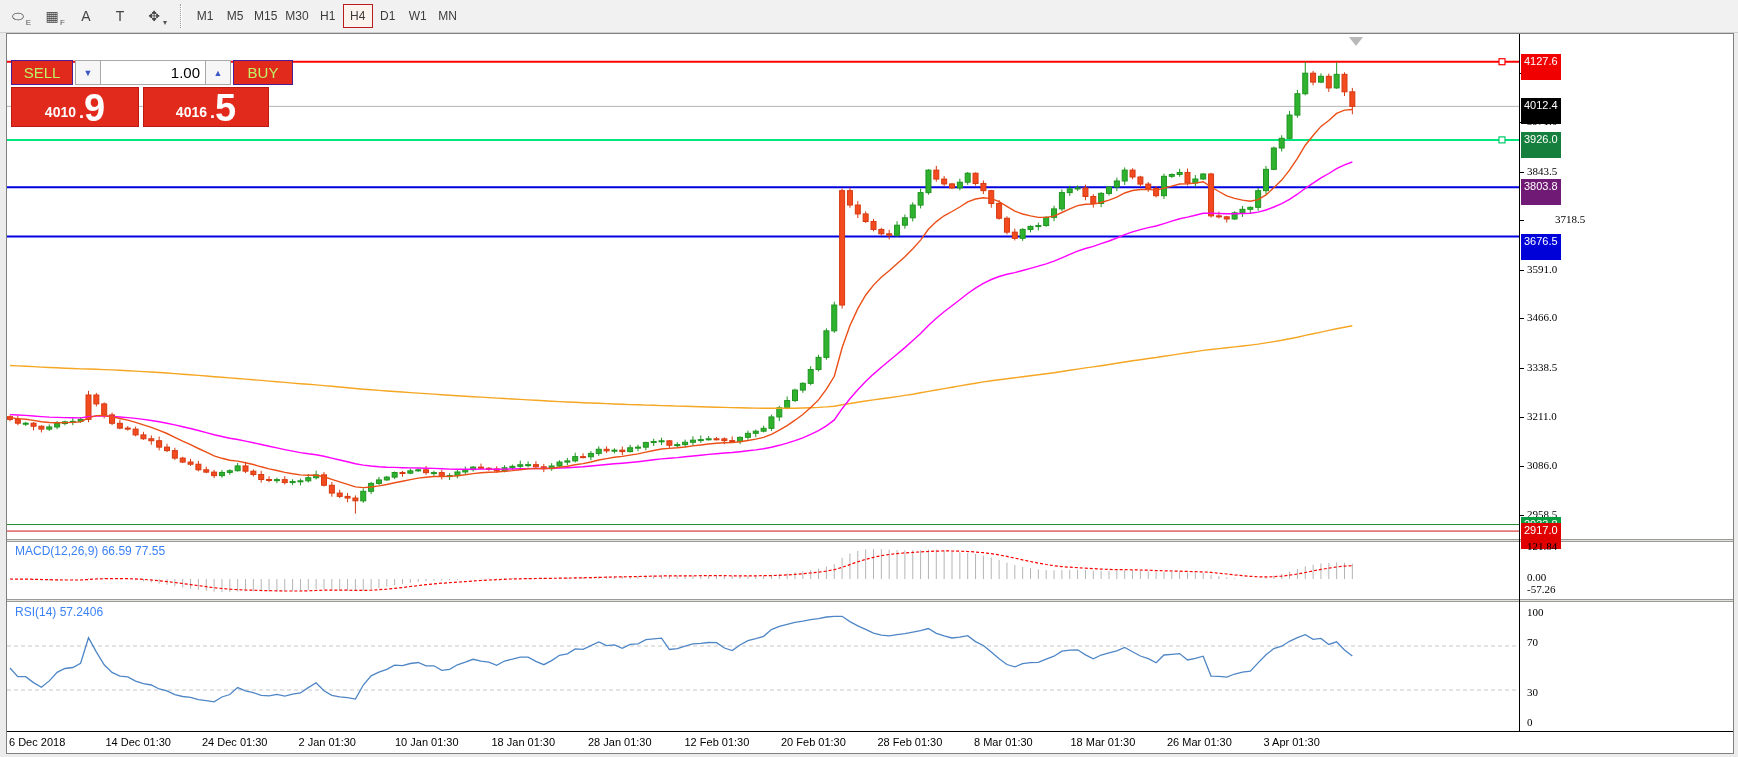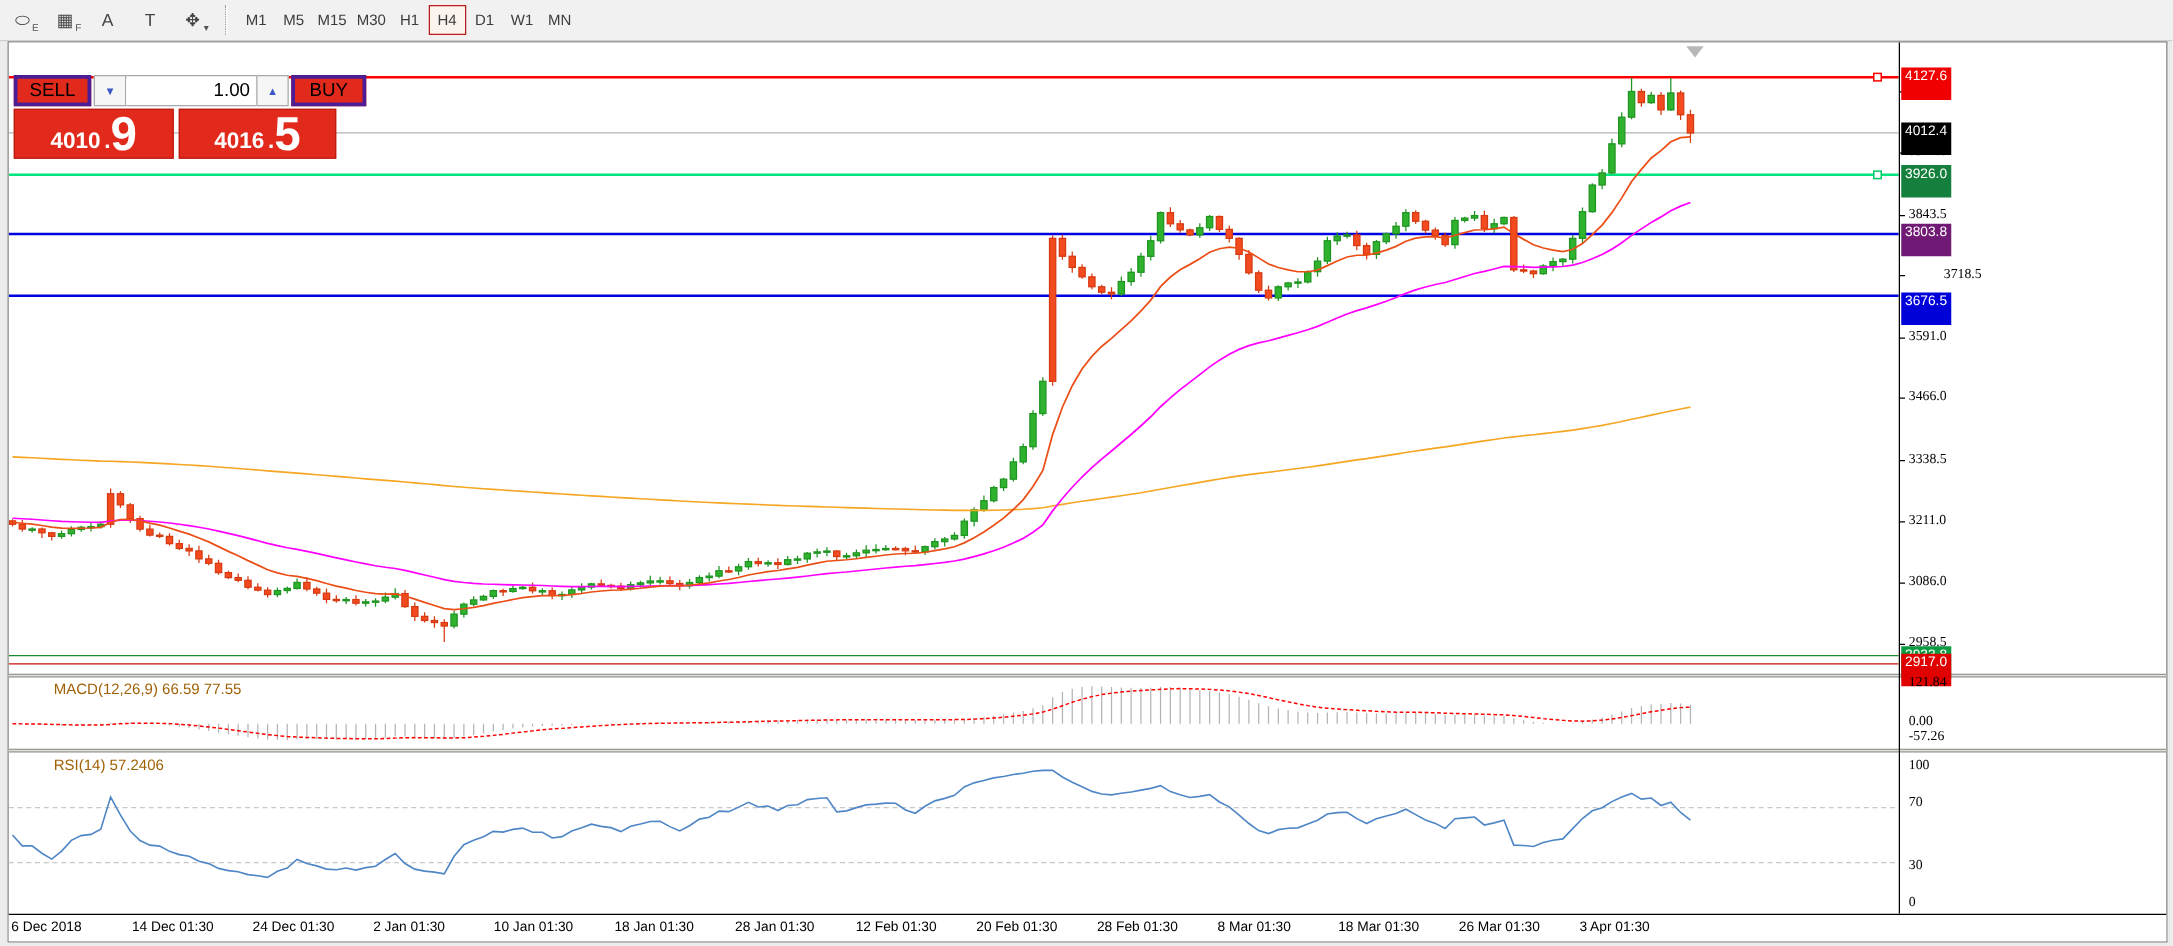--- a/index.html
+++ b/index.html
@@ -16,42 +16,42 @@
     font-size:12px;color:#3c3c3c;}
   .tfbtn.active{background:#fbf3ee;border:1px solid #b91c1c;}
   
   .chart-window{position:absolute;left:6px;top:33px;width:1728px;height:721px;background:#fff;
     border:1px solid #808080;}
   .panel-svg{position:absolute;left:0;}
   .axis-vline{position:absolute;left:1512px;top:0;width:1px;height:697px;background:#000;}
   .price-label{position:absolute;font-size:11px;color:#000;white-space:nowrap;font-family:Liberation Serif, serif;}
   .tickdash{position:absolute;width:4px;height:1px;background:#000;}
   .badge{position:absolute;font-size:11px;color:#fff;padding:0 3px;height:26px;line-height:15px;white-space:nowrap;}
-  .ind-label{position:absolute;left:8px;font-size:12px;color:#a16207;white-space:nowrap;margin-left:28px;}
+  .ind-label{position:absolute;left:8px;font-size:12px;color:#3b82f6;white-space:nowrap;}
   .splitter{position:absolute;left:0;width:1726px;height:3px;background:#e4e1d8;
     border-top:1px solid #9a9a9a;border-bottom:1px solid #9a9a9a;}
   .timebar{position:absolute;left:0;top:697px;width:1726px;height:22px;background:#fff;border-top:1px solid #000;}
   .time-label{position:absolute;top:4px;font-size:11px;color:#000;white-space:nowrap;}
   .header-line{position:absolute;left:8px;top:3px;font-size:12px;color:#000;white-space:nowrap;}
   .header-line .tri{font-size:9px;margin-right:4px;}
   
   .ocp{position:absolute;left:4px;top:26px;width:284px;}
   .ocp-row1{display:flex;height:25px;}
-  .btn-red{background:#e22a1c;border:3px solid #4c1d95;color:#000000;display:flex;align-items:center;justify-content:center;}
+  .btn-red{background:#e22a1c;border:1px solid #4c1d95;color:#bef264;display:flex;align-items:center;justify-content:center;}
   .sellbtn{width:62px;font-size:15px;}
   .buybtn{width:60px;font-size:15px;margin-left:2px;}
   .spin{width:26px;background:#f6f6f6;border:1px solid #a9a9a9;display:flex;align-items:center;justify-content:center;
     font-size:9px;color:#3a57c4;margin-left:2px;}
   .vol-input{width:104px;border:1px solid #a9a9a9;border-left:none;border-right:none;font-size:15px;
     text-align:right;padding:0 5px;font-family:"Liberation Sans",sans-serif;color:#000;}
   .spin.up{margin-left:0;margin-right:0;}
   .ocp-row2{display:flex;margin-top:2px;height:40px;}
   .price-box{background:#e22a1c;border:1px solid #bb1a10;color:#fff;display:flex;align-items:flex-end;
     justify-content:center;padding-bottom:1px;}
-  .price-box .int{font-size:18px;font-weight:bold;line-height:26px;}
+  .price-box .int{font-size:14px;font-weight:bold;line-height:26px;}
   .price-box .dot{font-size:18px;font-weight:bold;line-height:26px;margin-left:3px;}
   .price-box .frac{font-size:38px;font-weight:bold;line-height:34px;}
   .sell-box{width:128px;margin-right:4px;}
   .buy-box{width:126px;}
 </style>
 </head>
 <body>
 
 <div class="toolbar">
   <div id="tool-icons" style="display: flex;">

